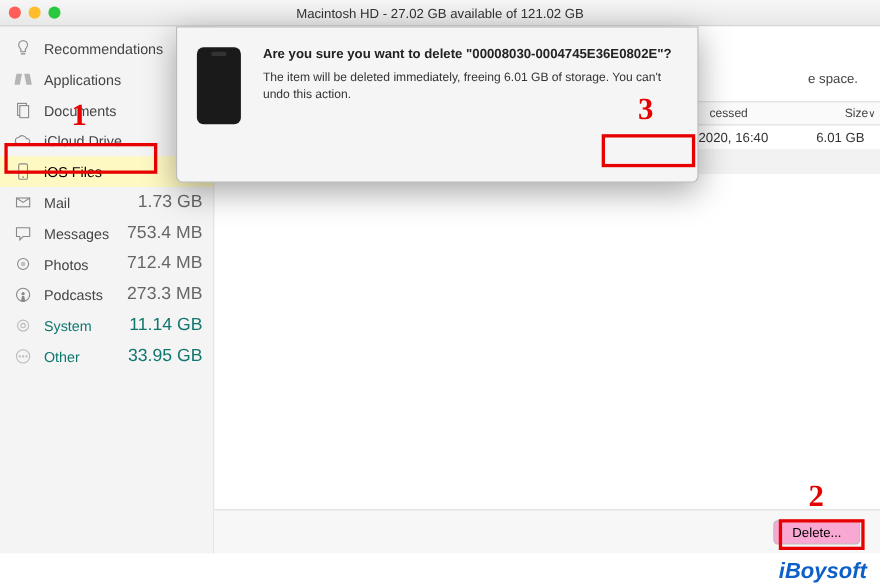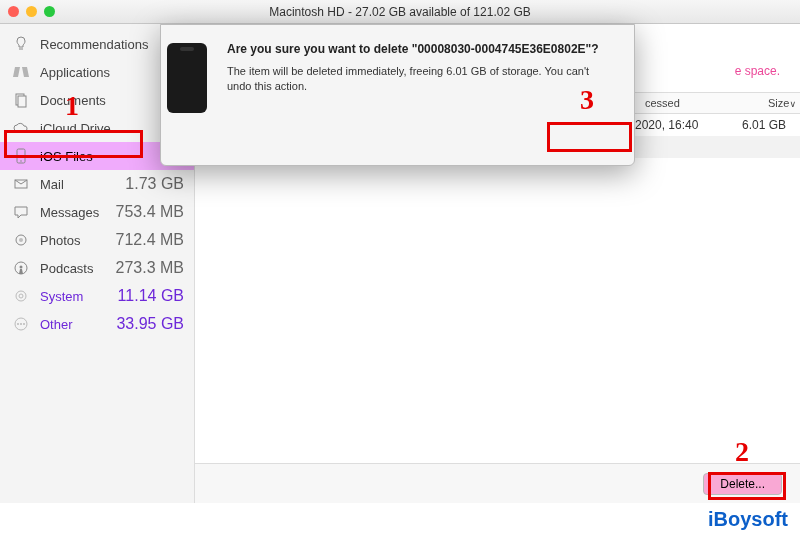--- a/index.html
+++ b/index.html
@@ -12,54 +12,54 @@
 .yel { background: #ffbd2e; }
 .grn { background: #28c940; }
 .title { position: absolute; left: 50%; transform: translateX(-50%); font-size: 12px; color: #333; }
 
 .main { display: flex; height: 479px; }
 .sidebar { width: 195px; background: #f4f4f4; border-right: 1px solid #dcdcdc; padding-top: 6px; }
 .srow { display: flex; align-items: center; height: 28px; padding: 0 10px 0 12px; font-size: 13px; color: #444; }
 .srow .icon { width: 18px; height: 18px; margin-right: 10px; display: inline-flex; align-items: center; justify-content: center; color: #888; }
 .srow .lbl { flex: 1; }
 .srow .sz { font-size: 16px; color: #666; }
-.srow.sel { background: #f0abfc; color: #000; }
-.srow.dim .lbl, .srow.dim .sz { color: #6d28d9; }
+.srow.sel { background: #fef9c3; color: #000; }
+.srow.dim .lbl, .srow.dim .sz { color: #0f766e; }
 
 .content { flex: 1; position: relative; background: #fff; }
-.avail { position: absolute; top: 40px; right: 20px; font-size: 12px; color: #ec4899; }
+.avail { position: absolute; top: 40px; right: 20px; font-size: 12px; color: #404040; }
 .thead { position: absolute; top: 68px; left: 0; right: 0; height: 22px; border-top: 1px solid #ddd; border-bottom: 1px solid #ddd; background: #fafafa; display: flex; align-items: center; font-size: 11px; color: #444; }
 .thead .c1 { flex: 1; }
 .thead .c2 { width: 110px; text-align: left; padding-left: 20px; }
 .thead .c3 { width: 65px; text-align: right; padding-right: 4px; }
 .trow { position: absolute; top: 90px; left: 0; right: 0; height: 22px; display: flex; align-items: center; font-size: 12px; color: #333; }
 .trow .c1 { flex: 1; }
 .trow .c2 { width: 110px; padding-left: 10px; }
 .trow .c3 { width: 65px; text-align: right; padding-right: 14px; }
 .stripe { position: absolute; left: 0; right: 0; height: 22px; }
 .stripe:nth-child(odd) { background: #f2f2f2; }
 .stripes { position: absolute; top: 112px; left: 0; right: 0; bottom: 40px; }
 
 .footer { position: absolute; bottom: 0; left: 0; right: 0; height: 40px; border-top: 1px solid #ddd; background: #f7f7f7; }
 .delbtn { position: absolute; right: 18px; bottom: 8px; height: 22px; padding: 0 16px; background: #f9a8d4; border: 1px solid #bbb; border-radius: 4px; font-size: 12px; display: flex; align-items: center; }
 
 .dialog { position: absolute; top: 24px; left: 160px; width: 475px; height: 142px; background: #f5f5f5; border: 1px solid #bbb; border-radius: 0 0 6px 6px; box-shadow: 0 8px 30px rgba(0,0,0,0.35); }
-.dlg-inner { display: flex; padding: 16px 18px 12px 6px; }
+.dlg-inner { display: flex; padding: 16px 18px 12px 18px; }
 .phone { width: 40px; height: 70px; background: #1a1a1a; border-radius: 6px; margin-right: 20px; margin-top: 2px; position: relative; }
 .phone::before { content:''; position:absolute; top:4px; left:50%; transform:translateX(-50%); width:14px; height:4px; background:#333; border-radius:2px; }
 .dlg-text { flex: 1; }
 .dlg-h { font-size: 12px; font-weight: bold; color: #222; line-height: 1.4; margin-bottom: 6px; }
 .dlg-p { font-size: 11px; color: #333; line-height: 1.4; }
 .dlg-btns { position: absolute; bottom: 12px; right: 16px; display: flex; gap: 10px; }
 .dbtn { height: 22px; padding: 0 20px; border-radius: 4px; font-size: 12px; border: 1px solid #bbb; background: #fff; display: flex; align-items: center; }
 .dbtn.primary { background: linear-gradient(#5ba2f7, #2f7ae6); color: #fff; border: none; }
 
 .hl { position: absolute; border: 3px solid #e60000; pointer-events: none; }
 .num { position: absolute; color: #e60000; font-weight: bold; font-size: 28px; font-family: Georgia, serif; pointer-events: none; }
-.brand { position: absolute; right: 12px; bottom: 2px; font-size: 20px; font-weight: bold; color: #0c5fc9; }
+.brand { position: absolute; right: 12px; bottom: 2px; font-size: 20px; font-weight: bold; font-style: italic; color: #0c5fc9; }
 </style>
 </head>
 <body>
 
 <div class="titlebar">
   <div class="lights">
     <div class="light red"></div>
     <div class="light yel"></div>
     <div class="light grn"></div>
   </div>

